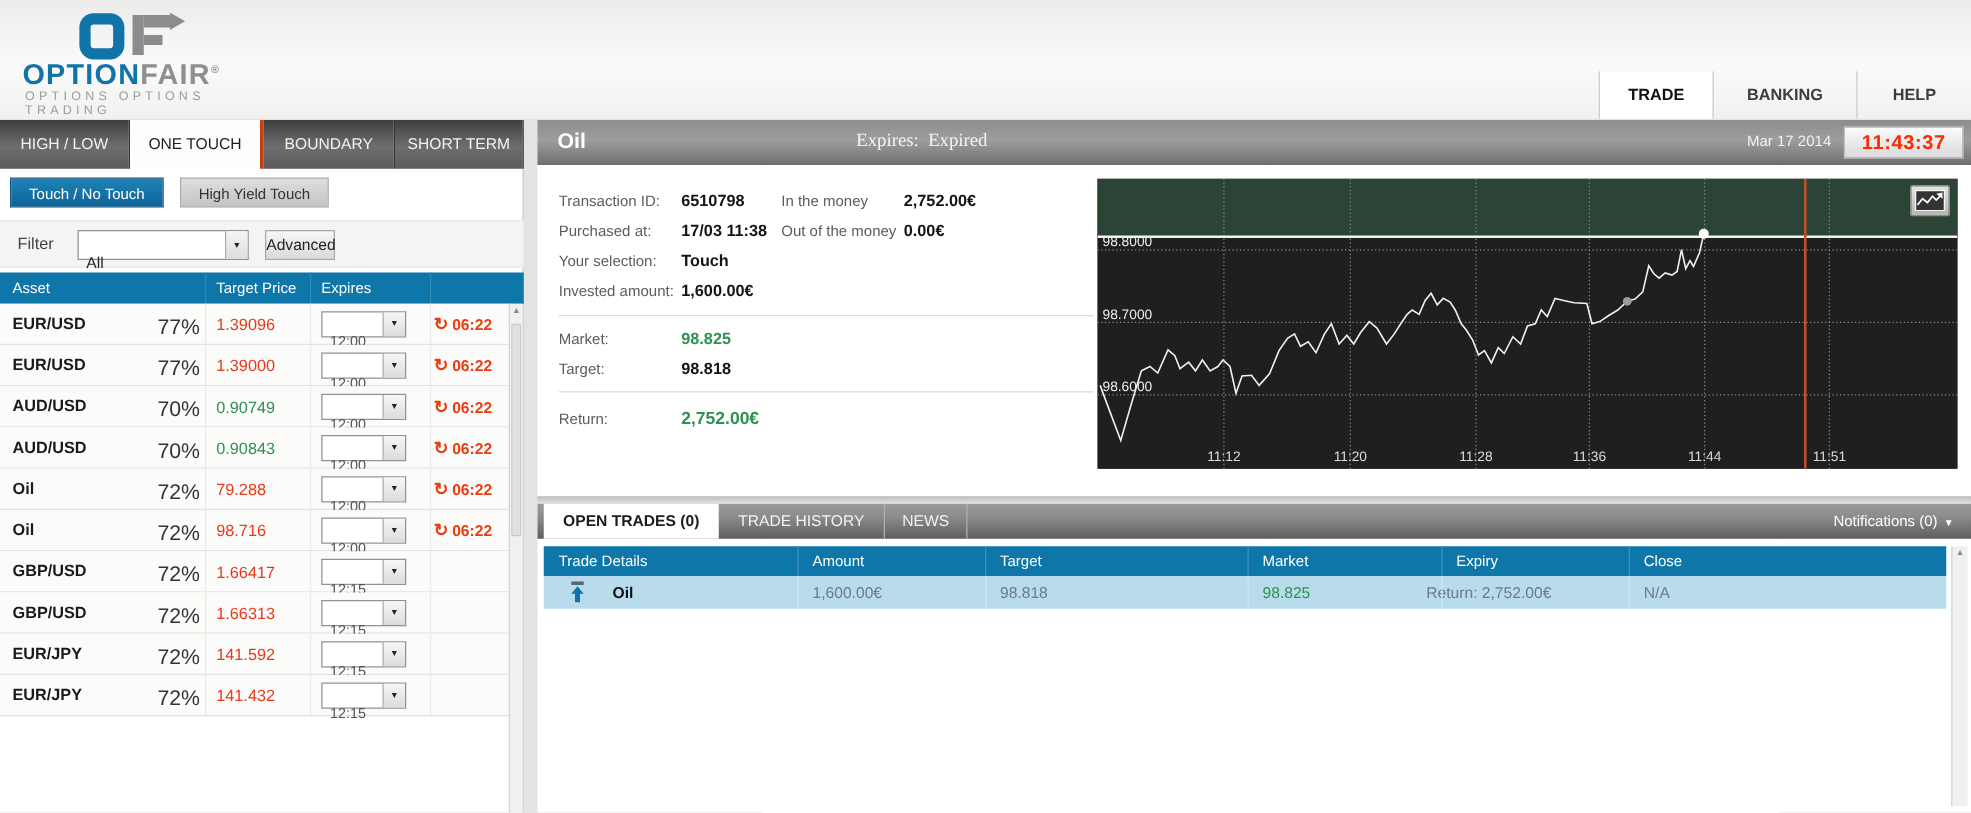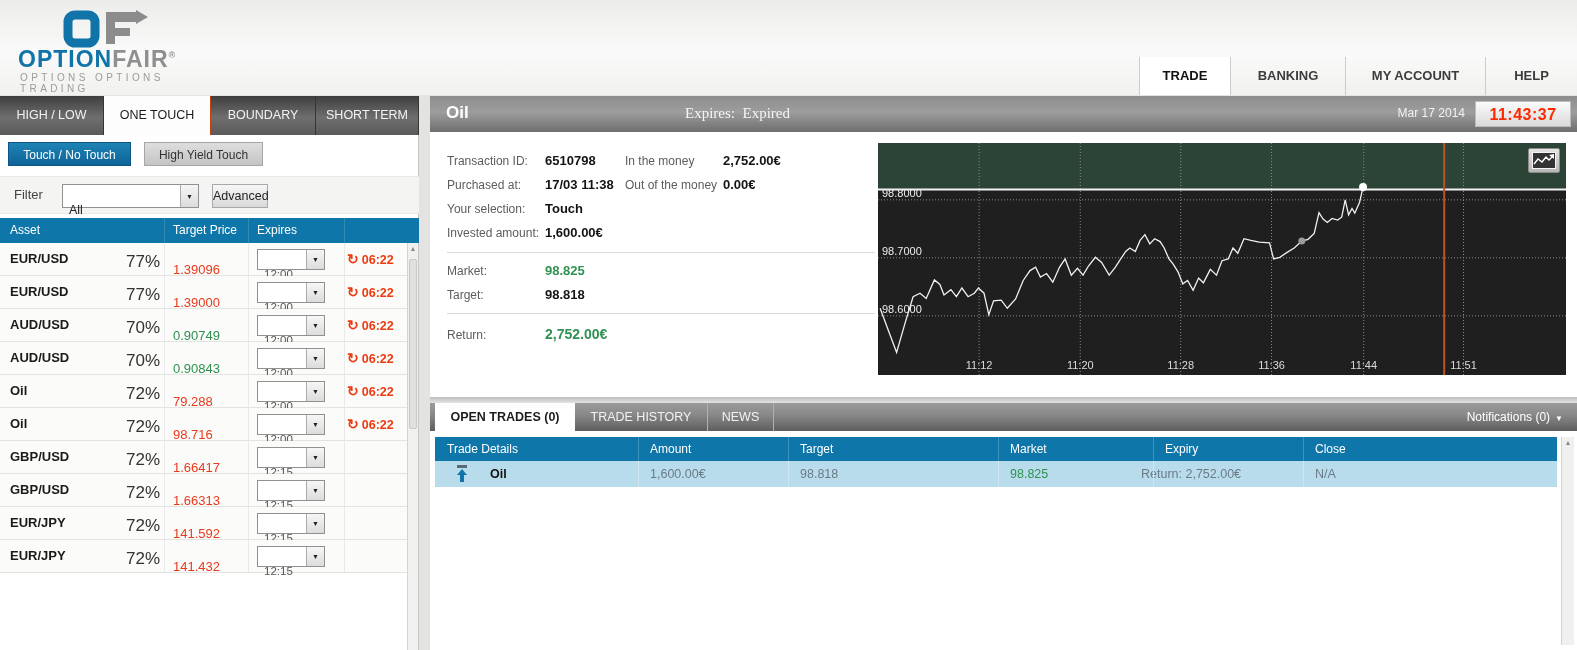--- a/index.html
+++ b/index.html
@@ -20,21 +20,21 @@
   #main-nav { right:0; top:57px; height:38px; display:flex; }
   .nav-tab { height:38px; line-height:38px; text-align:center; font-size:13px; font-weight:bold;
     color:#3c3c3c; border-left:1px solid #cccccc; cursor:pointer; }
   .nav-tab.active { background:#ffffff; color:#111; border-left:1px solid #cccccc; }
 
   
   #left-panel { left:0; top:96px; width:419px; height:554px; background:#ffffff; border-right:1px solid #c6c6c4; }
   #asset-tabs { position:absolute; left:0; top:0; width:419px; height:39px; display:flex; }
   .asset-tab { height:39px; line-height:39px; text-align:center; font-size:12.5px; color:#f2f2f2;
     background:linear-gradient(180deg,#3e3e3e 0%,#6e6e6e 55%,#5a5a5a 100%); border-right:1px solid #353535; cursor:pointer; }
-  .asset-tab.active { background:#fdfdfd; color:#1c1c1c; border-right:1px solid #c2410c; }
+  .asset-tab.active { background:#fdfdfd; color:#1c1c1c; border-right:3px solid #c2410c; }
 
   #subtab-row { position:absolute; left:0; top:46px; width:419px; height:28px; }
   .subtab { position:absolute; height:24px; line-height:24px; text-align:center; font-size:12px; cursor:pointer; }
   #subtab-touch { left:8px; width:123px; color:#fff; background:linear-gradient(180deg,#1e83b5,#0f6398); border:1px solid #0c5586; }
   #subtab-hyt { left:144px; width:119px; color:#333; background:linear-gradient(180deg,#dedede,#c4c4c4); border:1px solid #a6a6a6; }
 
   #filter-row { position:absolute; left:0; top:80px; width:419px; height:38px; background:#f4f4f2; border-top:1px solid #e8e8e6; border-bottom:1px solid #e8e8e6; }
   #filter-label { position:absolute; left:14px; top:10px; font-size:13px; color:#444; }
   .selectbox { position:absolute; background:#fff; border:1px solid #919191; }
   .selectbox .val { position:absolute; left:6px; top:50%; transform:translateY(-50%); font-size:11.5px; color:#555;margin-top:14px; }
@@ -47,21 +47,21 @@
     font-size:12.5px; color:#222; background:linear-gradient(180deg,#f7f7f7,#d9d9d9); border:1px solid #a8a8a8; cursor:pointer; }
 
   #asset-head { position:absolute; left:0; top:122px; width:419px; height:25px; background:#0e76a8; color:#fff; font-size:12px; }
   #asset-head span { position:absolute; top:5px; }
   .colline { position:absolute; top:0; bottom:0; width:1px; background:#2f8ab4; }
 
   #asset-rows { position:absolute; left:0; top:147px; width:408px; }
   .arow { position:relative; height:33px; background:#fbfbf9; border-bottom:1px solid #e3e3e1; }
   .arow .asset { position:absolute; left:10px; top:8px; font-size:13px; font-weight:bold; color:#1a1a1a; }
   .arow .payout { position:absolute; left:118px; width:42px; top:9px; font-size:17px; color:#333; text-align:right; }
-  .arow .price { position:absolute; left:173px; top:19px; font-size:13px; }
+  .arow .price { position:absolute; left:173px; top:9px; font-size:13px; }
   .arow .price.red { color:#e8391d; } .arow .price.green { color:#2f9152; }
   .arow .cdiv { position:absolute; top:0; bottom:0; width:1px; background:#e9e9e7; }
   .arow .expiry-select { left:257px; top:6px; width:68px; height:21px; }
   .arow .countdown { position:absolute; left:347px; top:8px; font-size:12.5px; font-weight:bold; color:#ee3a0f; }
   .arow .clock { font-size:14px; font-weight:bold; margin-right:3px; }
 
   .vscroll { background:#f0f0ee; border-left:1px solid #d4d4d2; }
   .vscroll .up { position:absolute; top:2px; left:0; right:0; text-align:center; font-size:7px; color:#8a8a8a; cursor:pointer; }
   .vscroll .thumb { position:absolute; left:1px; right:1px; top:16px; height:170px; background:#e0e0de; border:1px solid #c9c9c7; border-radius:2px; cursor:pointer; }
   #left-scroll { position:absolute; right:0; top:147px; bottom:0; width:11px; }
@@ -125,21 +125,20 @@
         <polygon points="53,2 74,2 74,0 86,7 74,14 74,12 53,12"></polygon>
         <rect x="53" y="18" width="15" height="8"></rect>
       </g>
     </svg>
     <div id="logo-text"><span class="p1">OPTION</span><span class="p2">FAIR</span><sup>®</sup></div>
     <div id="logo-tagline">OPTIONS OPTIONS TRADING</div>
   </div>
   <div id="main-nav" class="abs">
     <div class="nav-tab active" style="width:91px">TRADE</div>
     <div class="nav-tab" style="width:115px">BANKING</div>
-    <div class="nav-tab" style="width:140px">MY ACCOUNT</div>
     <div class="nav-tab" style="width:92px">HELP</div>
   </div>
 </div>
 
 <div id="left-panel" class="abs">
   <div id="asset-tabs">
     <div class="asset-tab" style="width:104px">HIGH / LOW</div>
     <div class="asset-tab active" style="width:107px">ONE TOUCH</div>
     <div class="asset-tab" style="width:105px">BOUNDARY</div>
     <div class="asset-tab" style="width:103px">SHORT TERM</div>

